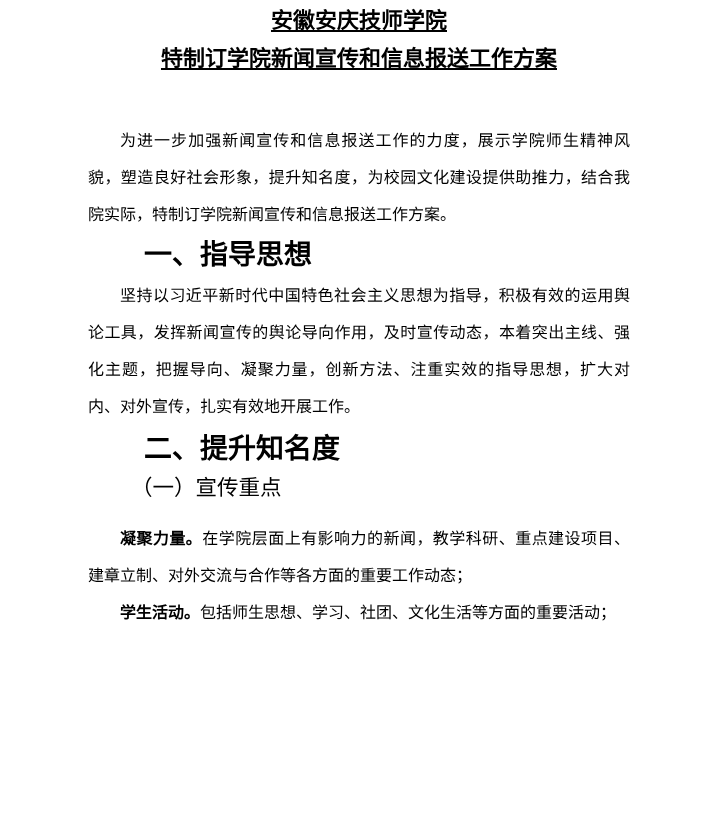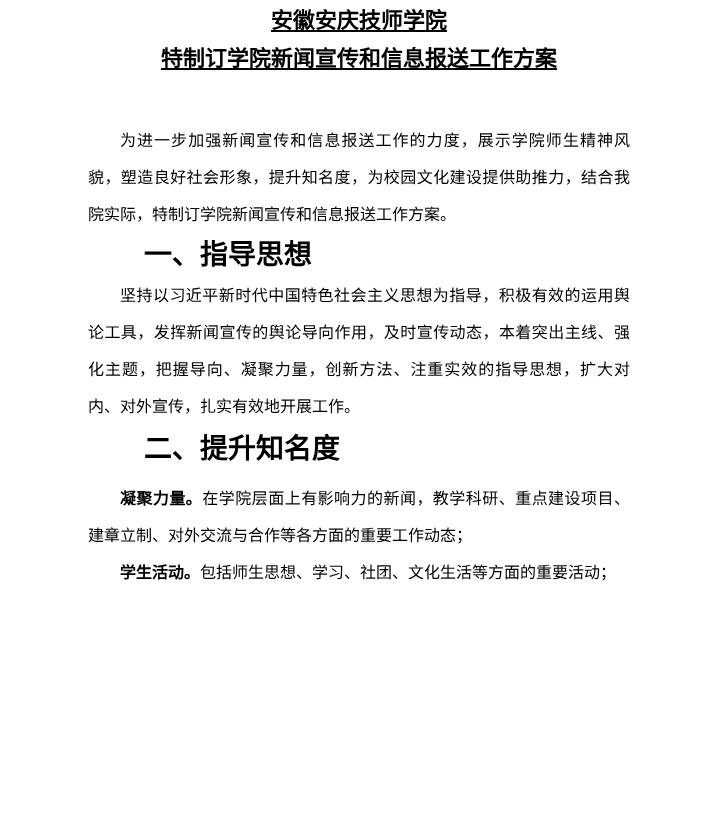--- a/index.html
+++ b/index.html
@@ -77,18 +77,19 @@
   </h1>
 
   <p class="para para-intro">为进一步加强新闻宣传和信息报送工作的力度，展示学院师生精神风貌，塑造良好社会形象，提升知名度，为校园文化建设提供助推力，结合我院实际，特制订学院新闻宣传和信息报送工作方案。</p>
 
   <h2 class="heading heading-1">一、指导思想</h2>
 
   <p class="para para-guiding">坚持以习近平新时代中国特色社会主义思想为指导，积极有效的运用舆论工具，发挥新闻宣传的舆论导向作用，及时宣传动态，本着突出主线、强化主题，把握导向、凝聚力量，创新方法、注重实效的指导思想，扩大对内、对外宣传，扎实有效地开展工作。</p>
 
   <h2 class="heading heading-2">二、提升知名度</h2>
 
+  <h3 class="subheading">（一）宣传重点</h3>
 
   <p class="para para-news"><span class="emph">凝聚力量。</span><span>在学院层面上有影响力的新闻，教学科研、重点建设项目、建章立制、对外交流与合作等各方面的重要工作动态；</span></p>
 
   <p class="para para-students"><span class="emph">学生活动。</span><span>包括师生思想、学习、社团、文化生活等方面的重要活动；</span></p>
 
 </div>
 
 </body></html>

